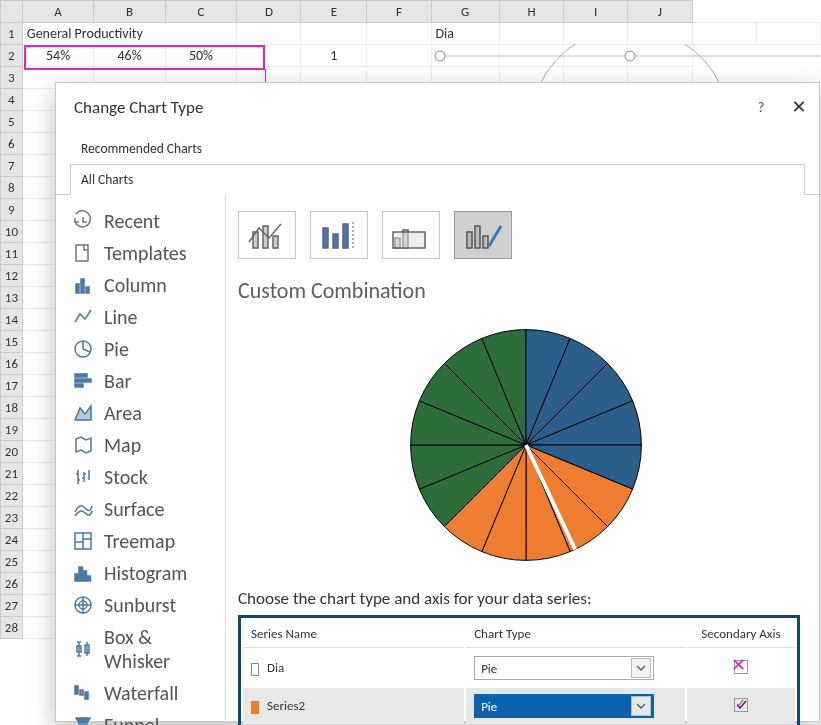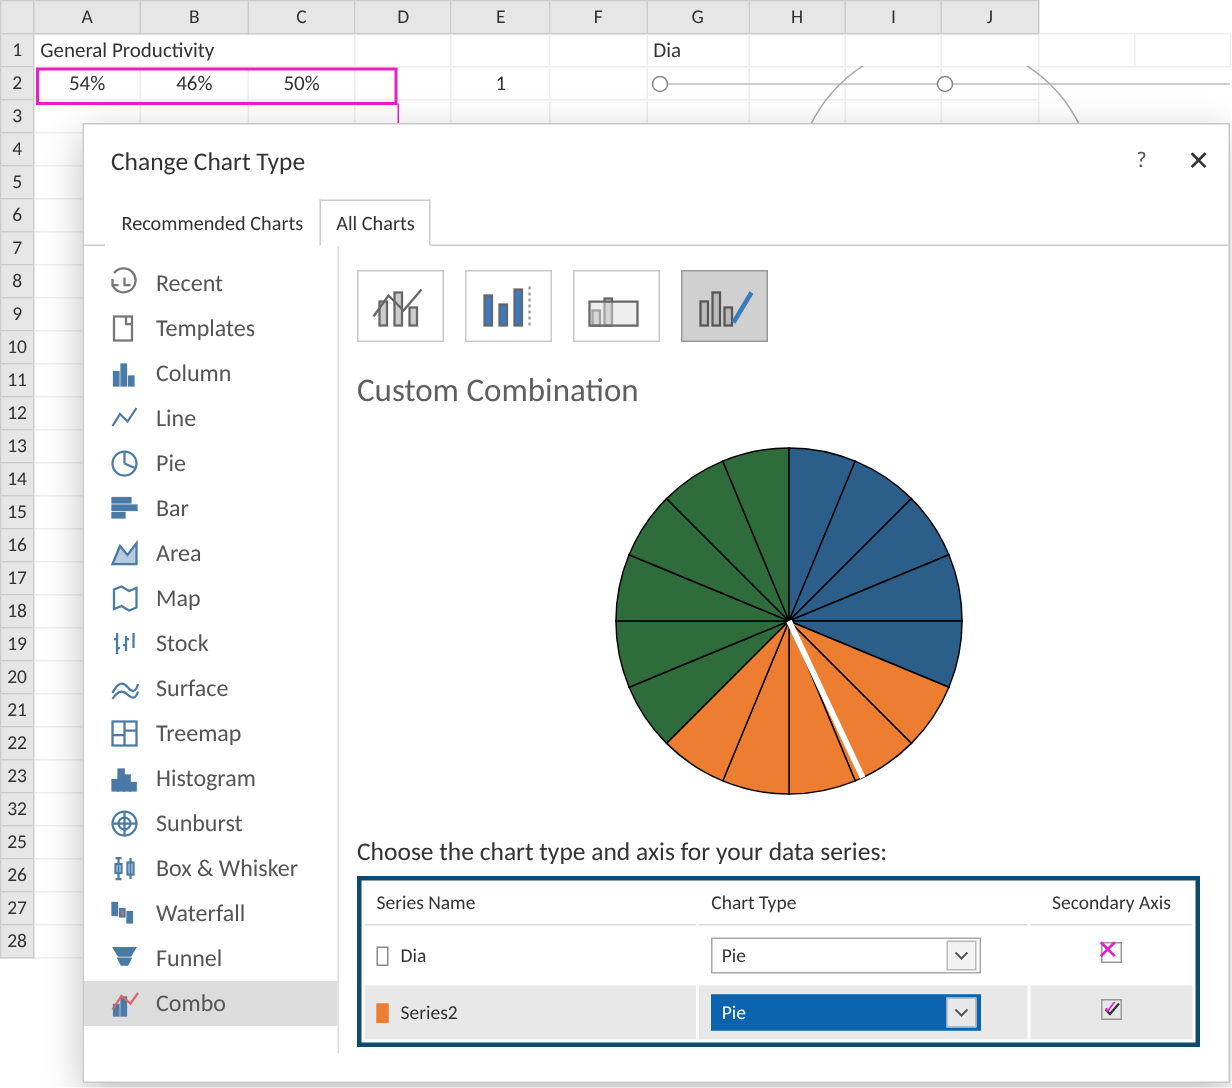--- a/index.html
+++ b/index.html
@@ -15,27 +15,27 @@
   .sheet-table td.alignc { text-align: center; }
   .sheet-table th.corner { width: 24px; background: #e6e6e6; border: 1px solid #ccc; }
   .sel-box { position: absolute; border: 2px solid #e91ec4; pointer-events: none; }
 
   
   .dialog { position: absolute; left: 55px; top: 82px; width: 765px; height: 640px; background: #fff; border: 1px solid #c8c8c8; box-shadow: 0 8px 24px rgba(0,0,0,0.25); }
   .dialog-title { padding: 14px 18px 8px 18px; font-size: 17px; color: #333; position: relative; }
   .dialog-close { position: absolute; right: 6px; top: 10px; width: 28px; height: 28px; display: flex; align-items: center; justify-content: center; font-size: 18px; color: #333; }
   .dialog-help { position: absolute; right: 46px; top: 10px; width: 24px; height: 28px; display: flex; align-items: center; justify-content: center; font-size: 15px; color: #555; }
 
-  .tabstrip { padding: 0 14px; margin-top: 6px; border-bottom: 1px solid #ccc; display: flex; gap: 0; }
+  .tabstrip { padding: 0 14px; margin-top: 6px; border-bottom: 1px solid #ccc; display: flex; gap: 0; flex-direction: column; }
   .tab { padding: 6px 10px; font-size: 13.5px; color: #333; border: 1px solid transparent; position: relative; top: 1px; background: #fff; }
   .tab.active { border: 1px solid #ccc; border-bottom: 1px solid #fff; }
 
   .dialog-body { display: flex; height: calc(100% - 100px); }
   .catlist { width: 170px; border-right: 1px solid #ddd; padding-top: 10px; }
-  .catitem { display: flex; align-items: center; gap: 10px; padding: 4px 10px 4px 16px; font-size: 16px; color: #555; cursor: default; }
+  .catitem { display: flex; align-items: center; gap: 10px; padding: 4px 10px 4px 16px; font-size: 20px; color: #555; cursor: default; }
   .catitem .ic { width: 22px; height: 22px; display: inline-flex; align-items: center; justify-content: center; }
   .catitem.selected { background: #dcdcdc; }
 
   .right { flex: 1; padding: 16px 6px 10px 12px; position: relative; overflow: hidden; }
   .combo-icons { display: flex; gap: 14px; }
   .combo-btn { width: 58px; height: 48px; border: 1px solid #c8c8c8; display: flex; align-items: center; justify-content: center; background: #fff; }
   .combo-btn.sel { background: #d0d0d0; border-color: #999; }
   .section-title { font-size: 22px; color: #5f5f5f; margin: 18px 0 16px 0; }
 
   .pie-wrap { display: flex; justify-content: center; }
@@ -372,21 +372,21 @@
           <td></td>
           <td></td>
           <td></td>
           <td></td>
           <td></td>
           <td></td>
           <td></td>
           <td></td>
         </tr>
         <tr>
-          <th class="row">32</th>
+          <th class="row">24</th>
           <td></td>
           <td></td>
           <td></td>
           <td></td>
           <td></td>
           <td></td>
           <td></td>
           <td></td>
           <td></td>
           <td></td>

